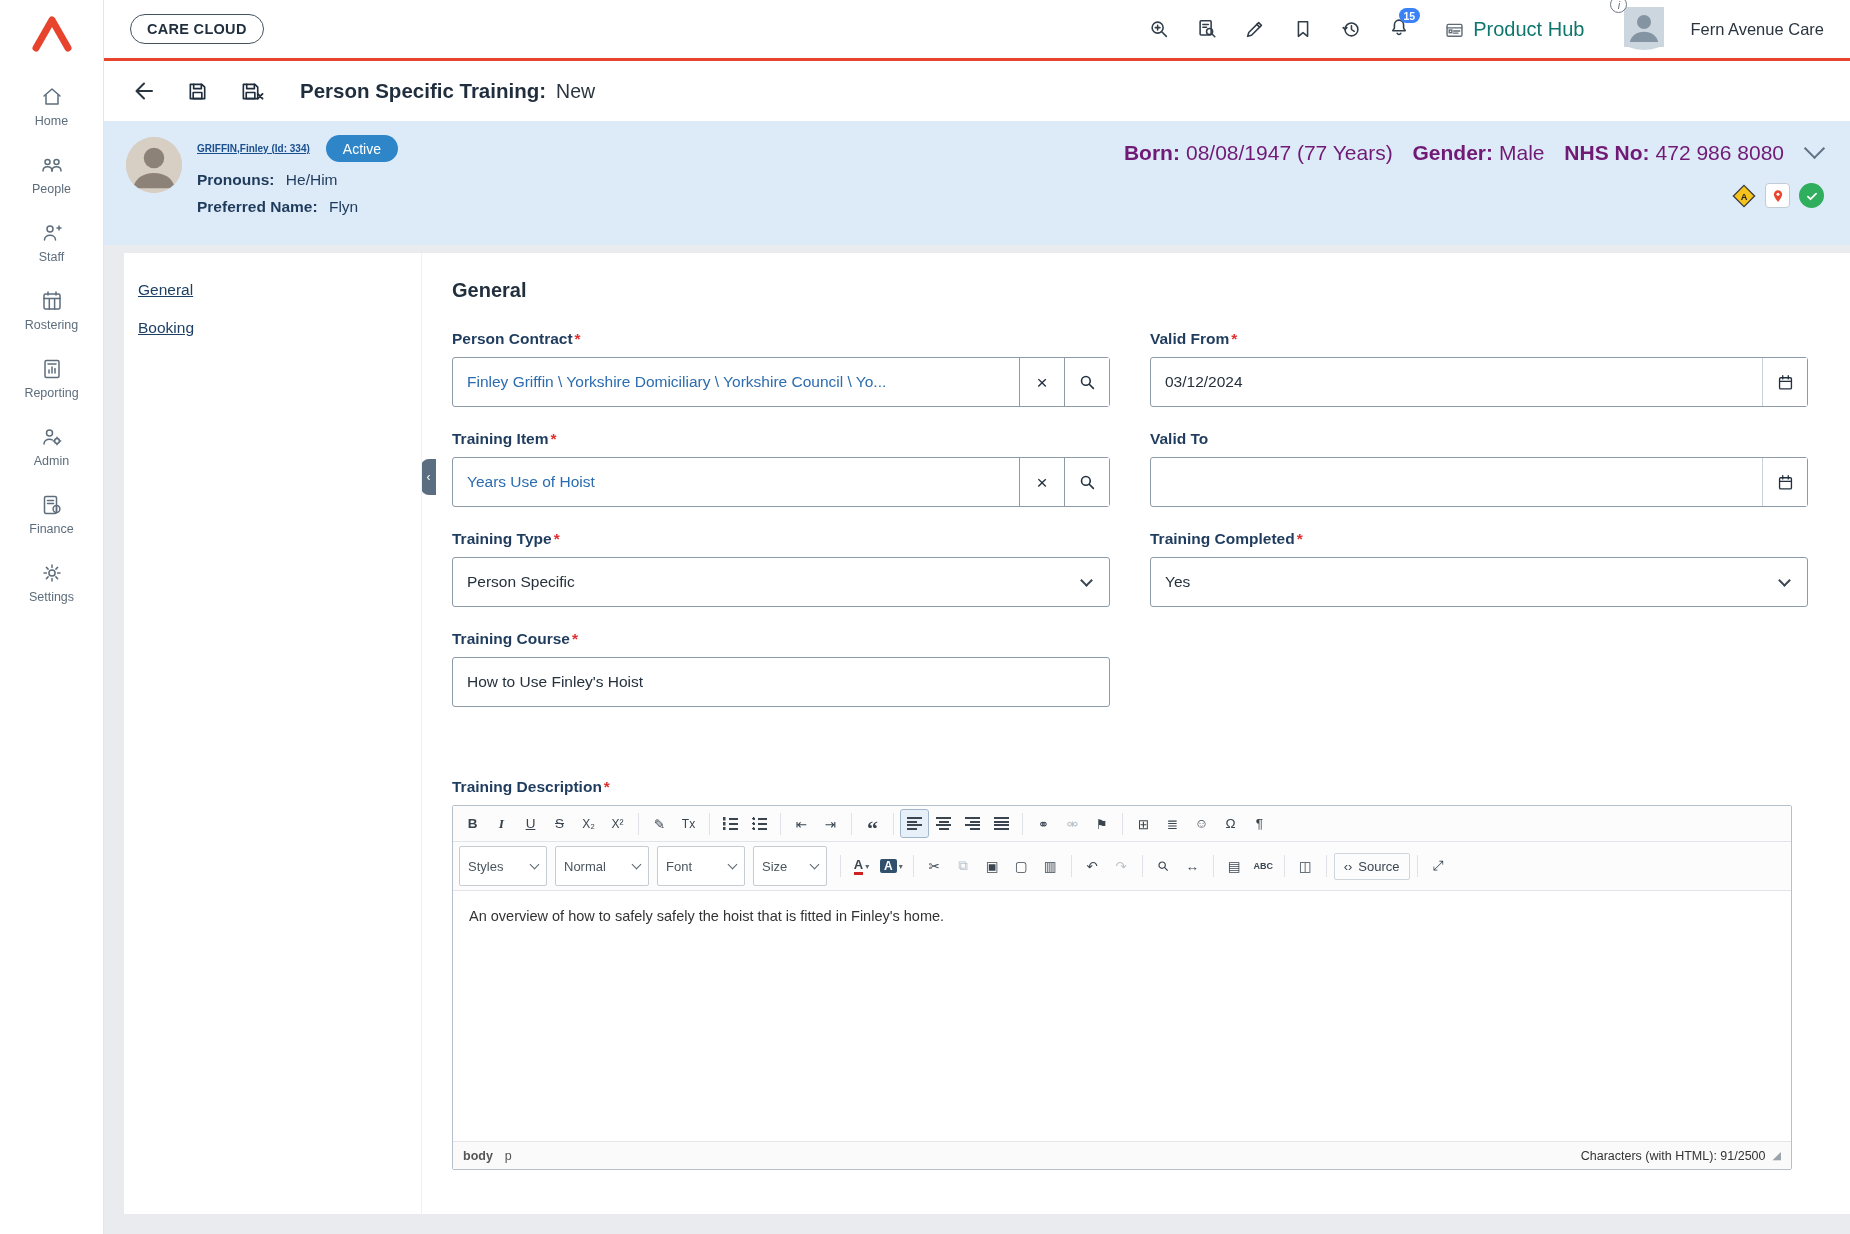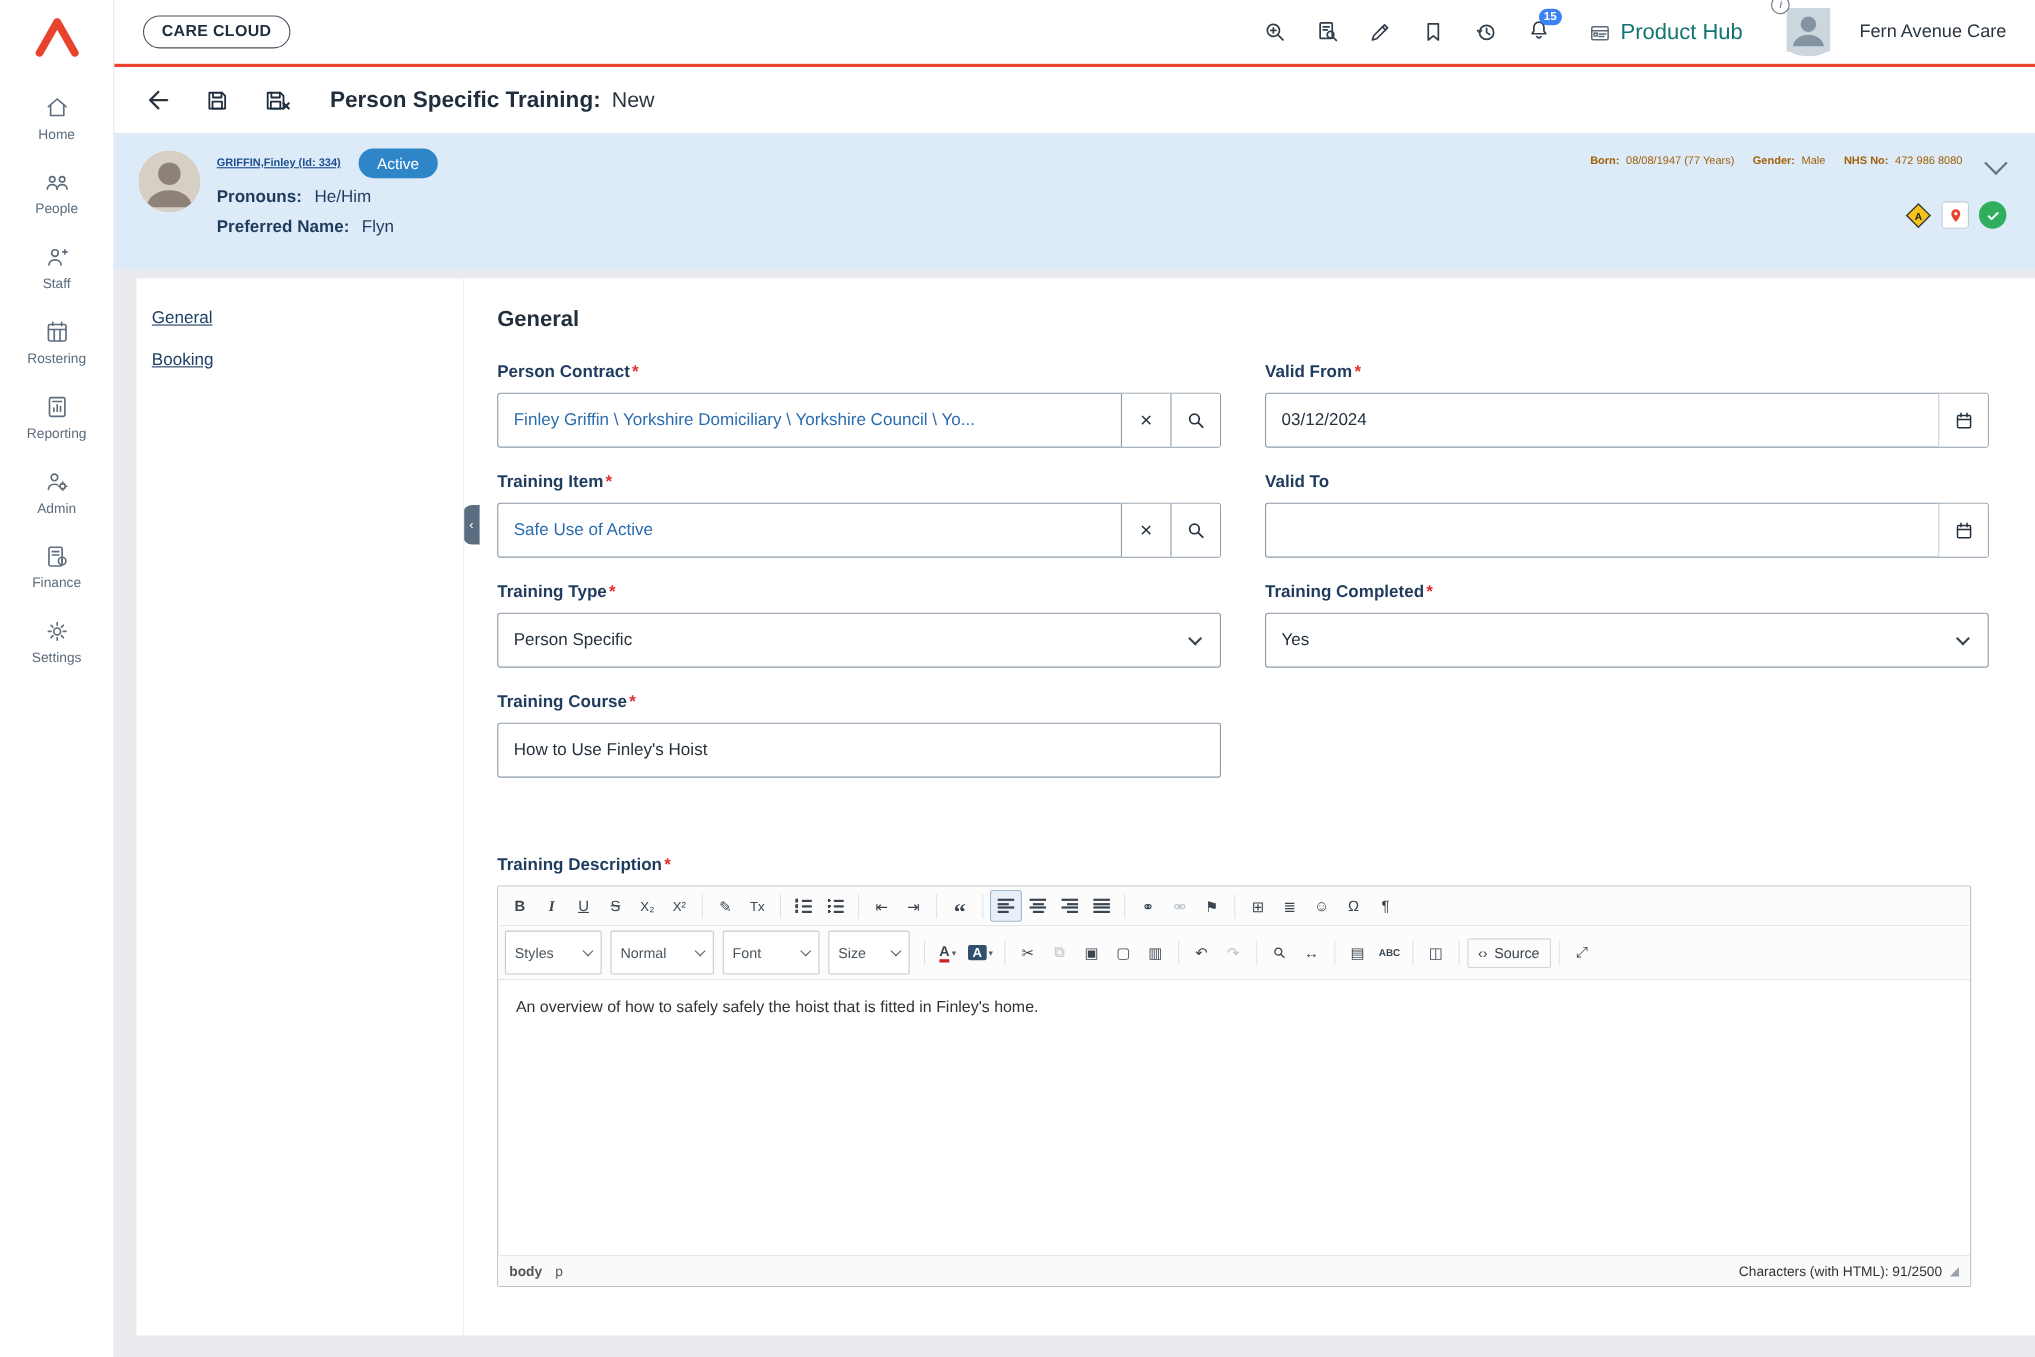--- a/index.html
+++ b/index.html
@@ -51,21 +51,21 @@
   .banner { background:#ddeaf8; height:124px; position:relative;
     display:flex; padding:14px 0 0 22px; gap:15px; flex:0 0 auto;}
   .patient-photo { width:56px; height:56px; border-radius:50%; overflow:hidden;
     background:#d8cfc4; margin-top:2px; flex:0 0 56px;}
   .p-row1 { display:flex; align-items:center; gap:16px; }
   .p-name { color:#1b4f8f; font-weight:bold; font-size:10px; text-decoration:underline; }
   .pill { background:#2e86c9; color:#fff; border-radius:16px; padding:5.5px 17px;
     font-size:14px; }
   .p-row { margin-top:9px; font-size:15.5px; color:#1f3b5c;}
   .p-row .lbl { font-weight:bold; margin-right:7px;}
-  .banner-right { position:absolute; right:66px; top:20px; font-size:10px; color:#a16207;}
+  .banner-right { position:absolute; right:66px; top:20px; font-size:21px; color:#701a75;}
   .banner-right .lbl { font-weight:bold; margin:0 6px 0 14px;}
   .banner-right .lbl:first-child { margin-left:0; }
   .banner-caret { position:absolute; right:28px; top:20px; width:15px; height:15px;
     border-right:2.5px solid #5f7184; border-bottom:2.5px solid #5f7184;
     transform:rotate(45deg); cursor:pointer;}
   .banner-badges { position:absolute; right:26px; top:62px; display:flex; gap:9px; align-items:center;}
   .diamond { width:24px; height:24px; }
   .loc-box { width:25px; height:25px; border:1px solid #c3ccd4; background:#fff;
     border-radius:4px; display:flex; align-items:center; justify-content:center;}
   .check-circ { width:25px; height:25px; border-radius:50%; background:#2fae5d;
@@ -407,21 +407,21 @@
                     </svg>
                 </span>
               </div>
             </div>
 
             <div class="field">
               <div class="f-label">
                 <span>Training Item</span><span class="req">*</span>
               </div>
               <div class="inputbox">
-                <span class="ival blue">Safe Use of Active</span>
+                <span class="ival blue">Years Use of Hoist</span>
                 <span class="ibtn">
                     <span class="xglyph">×</span>
                   </span>
                 <span class="ibtn">
                   <svg width="18" height="18" viewBox="0 0 24 24" fill="none" stroke="#23313f" stroke-width="2.1" stroke-linecap="round">
                       <circle cx="10.5" cy="10.5" r="5.8"></circle>
                       <path d="M15 15l5.5 5.5"></path>
                     </svg>
                 </span>
               </div>

